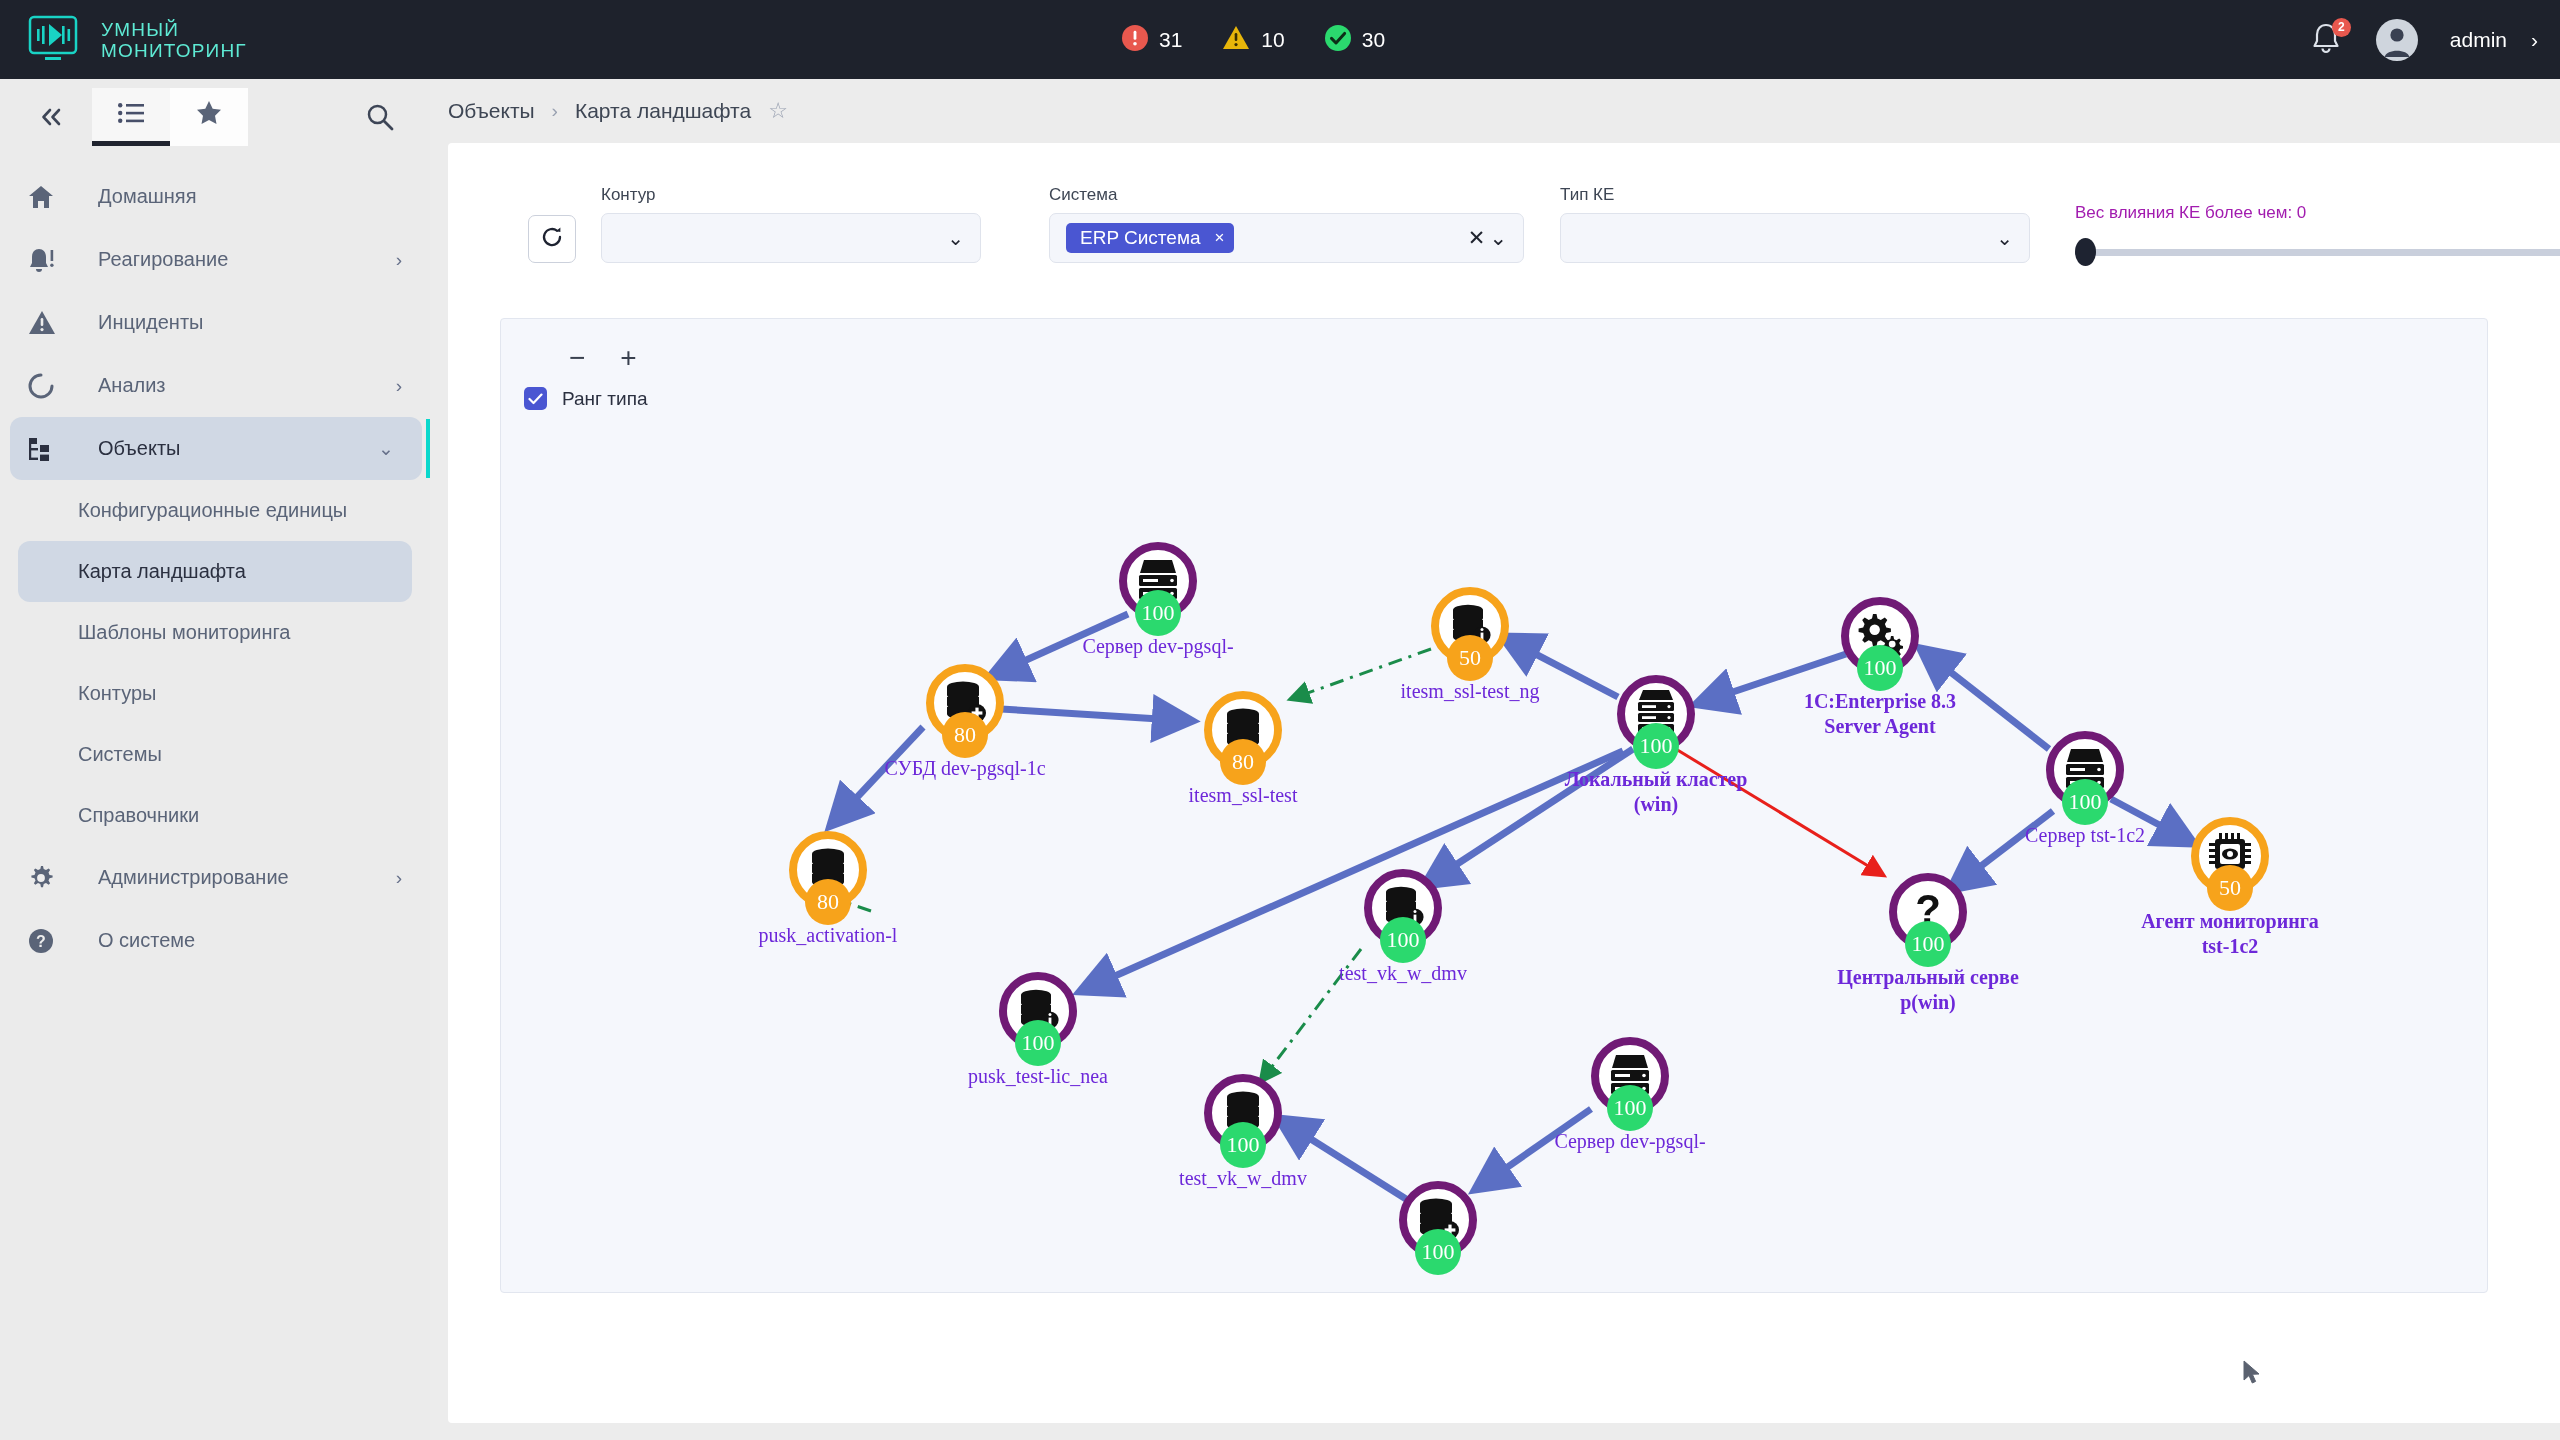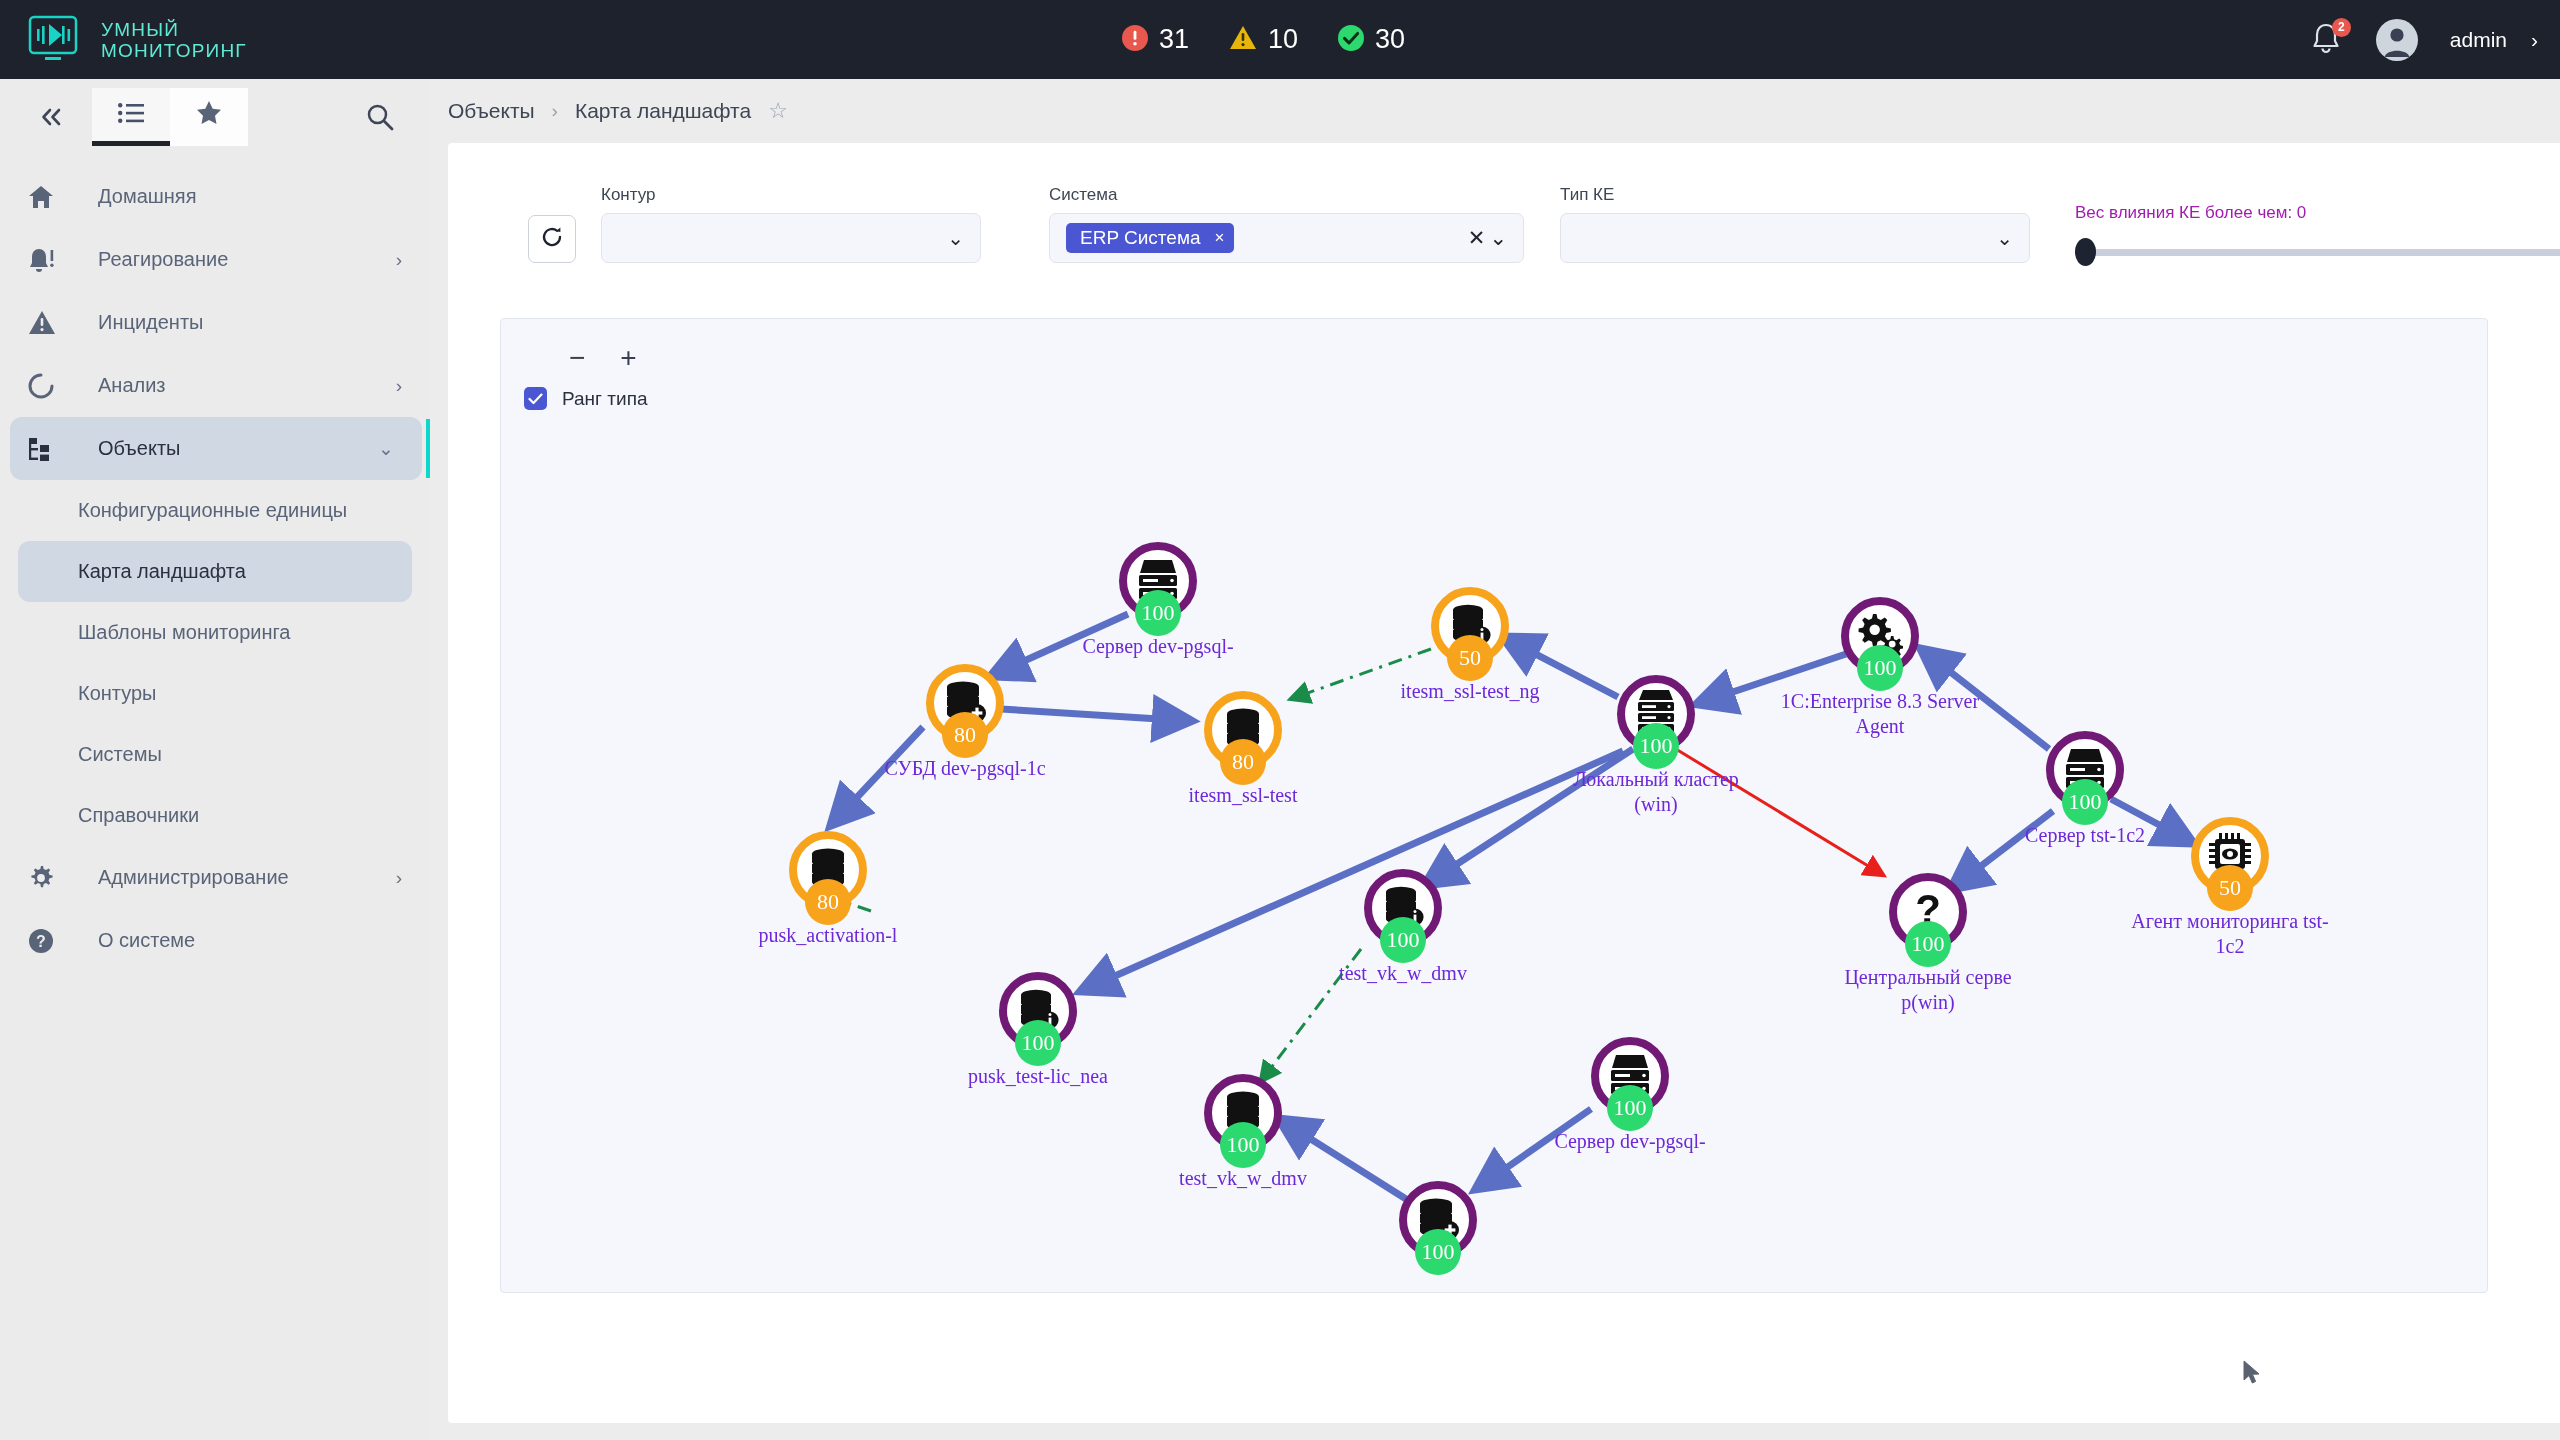--- a/index.html
+++ b/index.html
@@ -18,21 +18,21 @@
   .logo-wrap { display: flex; align-items: center; padding-left: 28px; gap: 17px; }
   .logo-mark { width: 56px; height: 50px; }
   .logo-text { color: #5eead4; font-size: 19px; line-height: 21px; letter-spacing: 1.2px; font-weight: 400; }
   .logo-text span { display: block; }
 
   .status-group {
     position: absolute; left: 1122px; top: 0; height: 79px;
     display: flex; align-items: center; gap: 40px;
   }
   .status-item { display: flex; align-items: center; gap: 11px; }
-  .status-item .num { color: #fff; font-size: 27px; text-align: center; }
+  .status-item .num { color: #fff; font-size: 21px; text-align: center; }
 
   .topright {
     position: absolute; right: 22px; top: 0; height: 79px;
     display: flex; align-items: center; gap: 32px;
   }
   .bell-wrap { position: relative; width: 34px; height: 38px; }
   .bell-badge {
     position: absolute; right: -7px; top: -3px; background: #e8584e; color: #fff;
     font-size: 12px; border-radius: 50%; width: 19px; height: 19px;
     display: flex; align-items: center; justify-content: center; font-weight: 700;
@@ -148,21 +148,21 @@
     min-width: 46px; height: 46px; border-radius: 50%; background: #2bd96e; color: #fff;
     display: flex; align-items: center; justify-content: center; font-size: 22px;
     font-family: "Liberation Serif", serif;
   }
   .node-badge.warn { background: #f7a31b; }
   .node-label {
     position: absolute; left: 50%; transform: translateX(-50%); top: 92px;
     white-space: nowrap; text-align: center; font-family: "Liberation Serif", serif;
     font-size: 20px; color: #6d28d9; line-height: 25px;
   }
-  .node-label.wrap { white-space: normal; width: 200px; }
+  .node-label.wrap { white-space: normal; width: 200px; font-weight: bold; }
 
   .cursor-arrow { position: absolute; left: 2243px; top: 1360px; }
 </style>
 </head>
 <body>
 
 <div class="topbar">
   <div class="logo-wrap">
     <span class="logo-mark">
       <svg width="56" height="50" viewBox="0 0 56 50">

